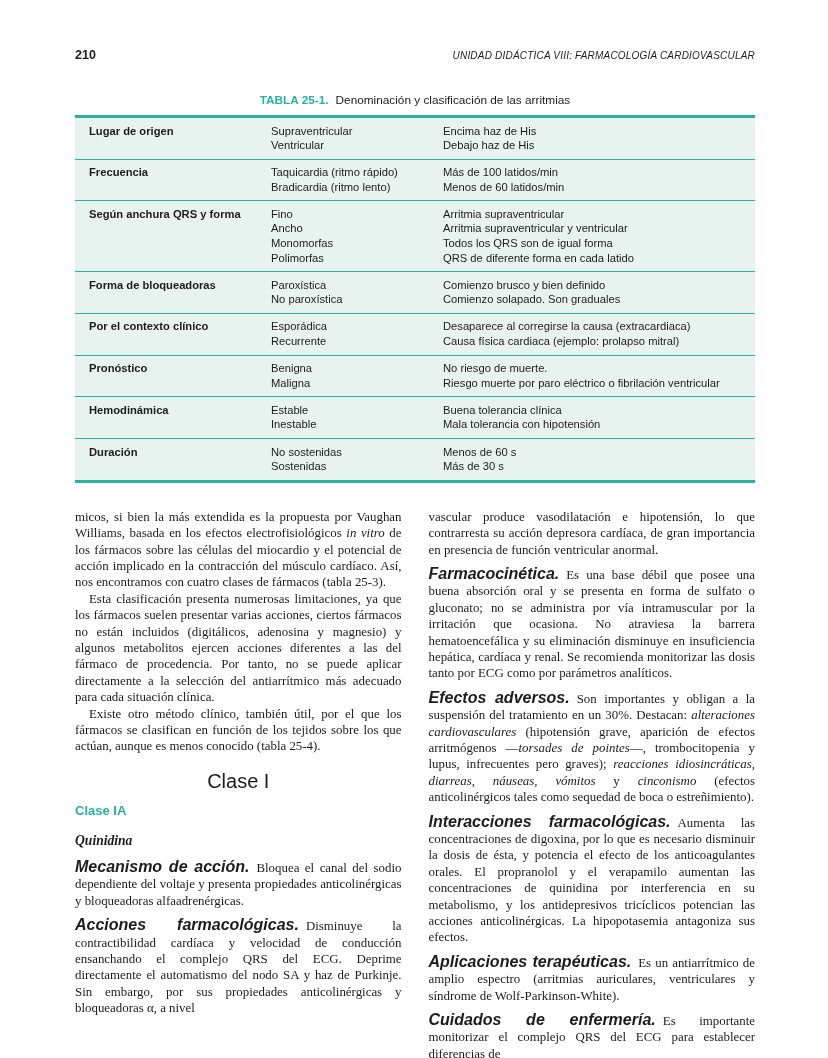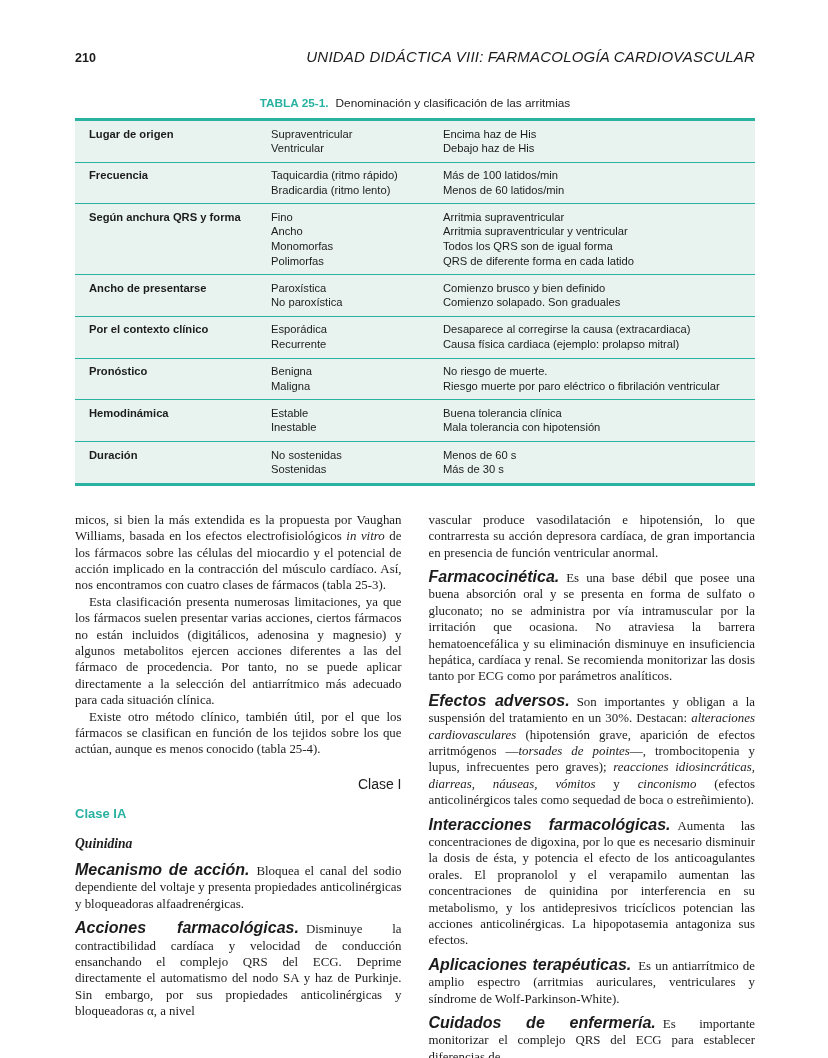--- a/index.html
+++ b/index.html
@@ -8,21 +8,21 @@
     width:828px; height:1058px; overflow:hidden;
     font-family:"Liberation Serif", serif;
     color:var(--text, #1c1c1c);
     -webkit-font-smoothing:antialiased;
   }
   .page { width:828px; height:871px; padding:48px 73px 0 75px; background:#fff; }
 
   
   .header { display:flex; justify-content:space-between; align-items:baseline; font-family:"Liberation Sans", sans-serif; }
   .page-num { font-weight:bold; font-size:12.5px; }
-  .running-head { font-style:italic; font-size:15px; letter-spacing:0.2px; }
+  .running-head { font-style:italic; font-size:10px; letter-spacing:0.2px; }
 
   
   .table-title {
     text-align:center; font-family:"Liberation Sans", sans-serif;
     font-size:11.8px; margin-top:31px; margin-bottom:8px;
   }
   .table-label { color:var(--accent, #29b2a2); font-weight:bold; margin-right:7px; }
 
   
   .arr-table {
@@ -46,21 +46,21 @@
   .col { flex:1; text-align:justify; font-size:12.9px; line-height:16.4px; hyphens:auto; }
   .body-p { margin:0; }
   .body-p.indent { text-indent:14px; }
   .body-p.lead-p { margin-top:8px; }
   .it { font-style:italic; }
   .lead {
     font-family:"Liberation Sans", sans-serif;
     font-weight:bold; font-style:italic; font-size:16px;
     margin-right:7px;
   }
-  .h-section { font-family:"Liberation Sans", sans-serif; font-size:14px; margin:18px 0 14px; text-align:right; }
+  .h-section { font-family:"Liberation Sans", sans-serif; font-size:20px; margin:18px 0 14px; text-align:center; }
   .h-subsection { font-family:"Liberation Sans", sans-serif; font-weight:bold; font-size:13px; color:var(--accent, #29b2a2); margin:0 0 13px; text-align:left; }
   .h-drug { font-weight:bold; font-style:italic; font-size:13.6px; margin:0 0 10px; text-align:left; }
 </style>
 </head>
 <body>
 
 <div class="page">
 
   <div class="header">
     <span class="page-num">210</span>
@@ -103,21 +103,21 @@
           <div class="t-line">Polimorfas</div>
         </div>
         <div class="t-col3">
           <div class="t-line">Arritmia supraventricular</div>
           <div class="t-line">Arritmia supraventricular y ventricular</div>
           <div class="t-line">Todos los QRS son de igual forma</div>
           <div class="t-line">QRS de diferente forma en cada latido</div>
         </div>
       </div>
       <div class="t-row">
-        <div class="t-cat">Ancho de presentarse</div>
+        <div class="t-cat">Forma de bloqueadoras</div>
         <div class="t-col2">
           <div class="t-line">Paroxística</div>
           <div class="t-line">No paroxística</div>
         </div>
         <div class="t-col3">
           <div class="t-line">Comienzo brusco y bien definido</div>
           <div class="t-line">Comienzo solapado. Son graduales</div>
         </div>
       </div>
       <div class="t-row">

